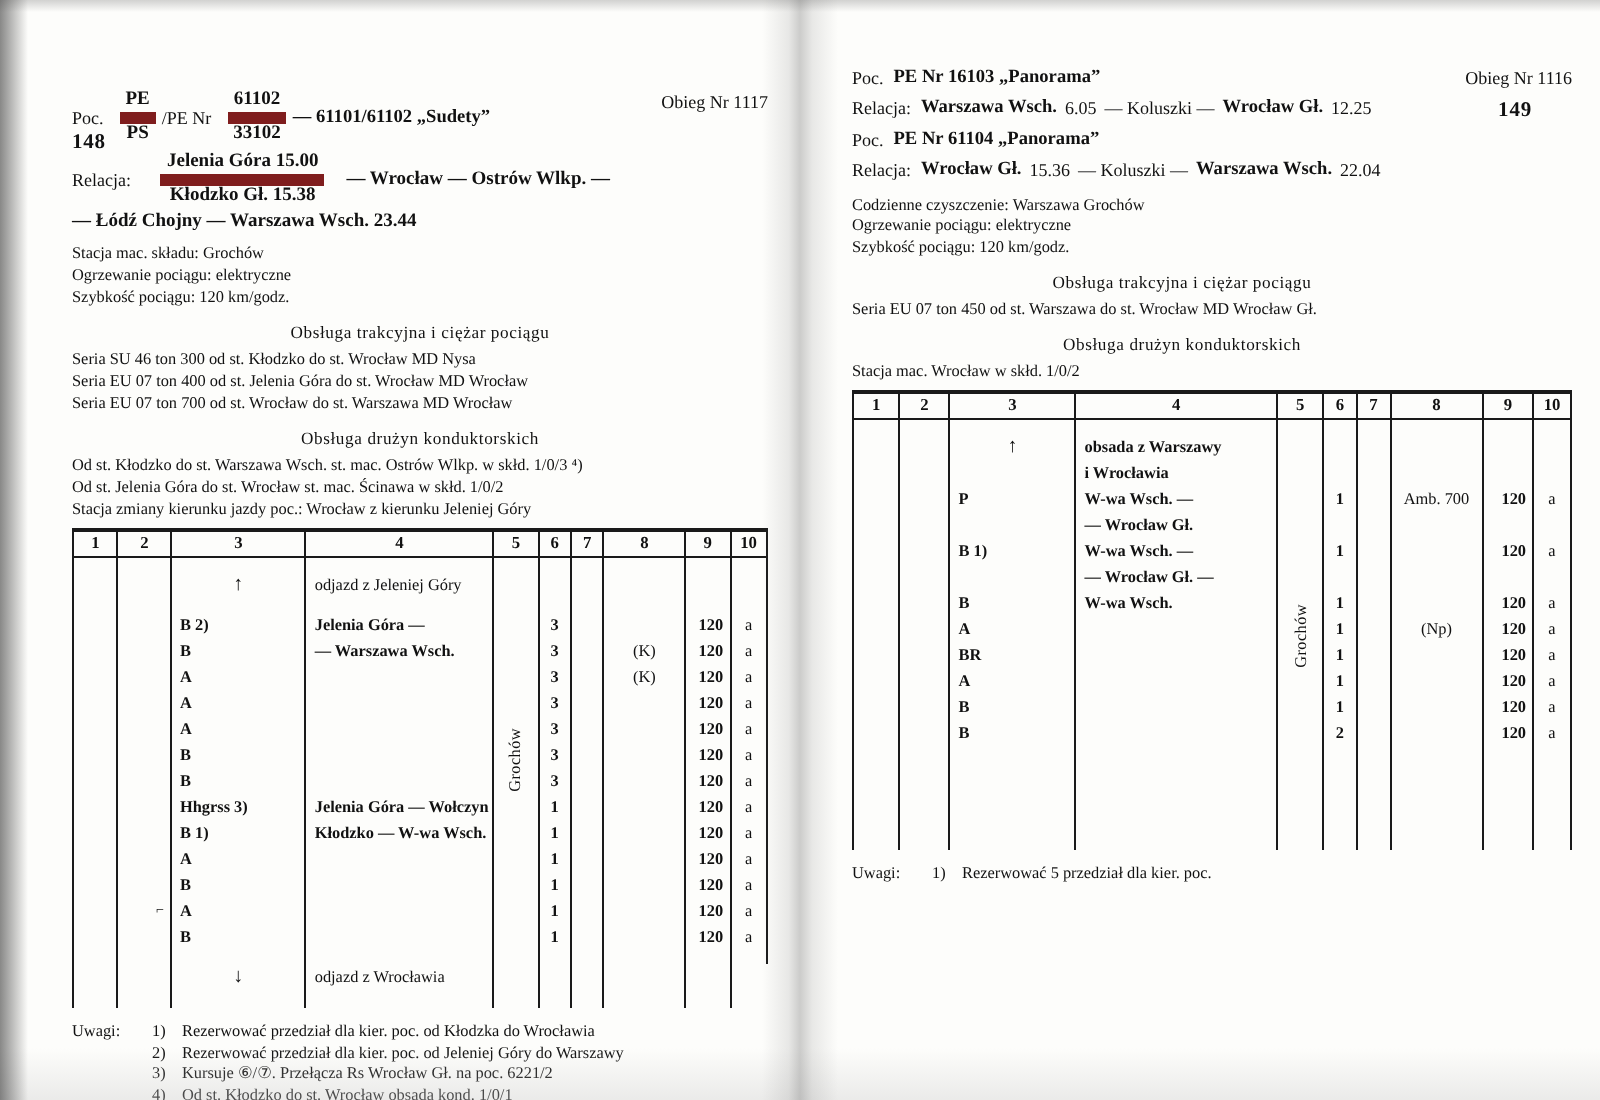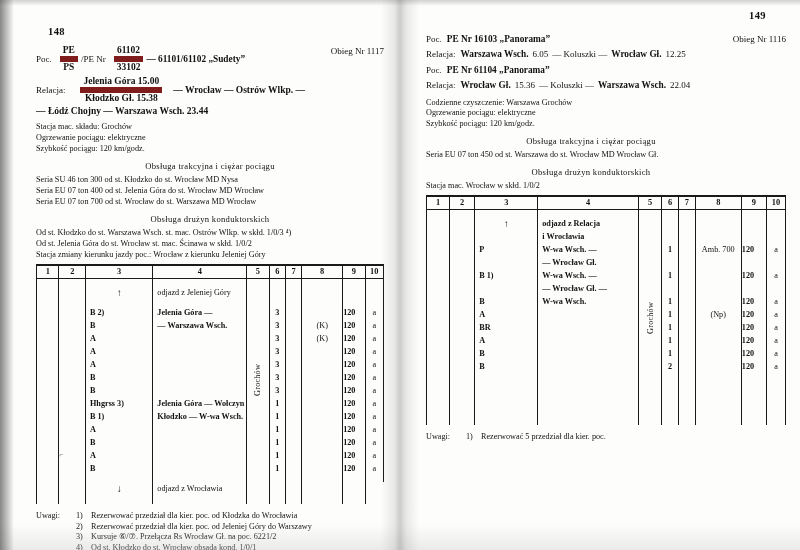--- a/index.html
+++ b/index.html
@@ -68,22 +68,23 @@
     background: transparent;
   }
   .page-left  { left: 0;   width: 400px; }
   .page-right { left: 400px; width: 400px; }
 
   .folio {
     position: absolute;
     font-size: 10.5px;
     font-weight: bold;
     letter-spacing: 0.4px;
-  }
-  .folio-left  { left: 48px;  top: 26px; }
+    margin-top: 40px;
+  }
+  .folio-left  { left: 36px;  top: 26px; }
   .folio-right { right: 34px; top: 10px; }
 
   .body {
     position: absolute;
     left: 36px;
     right: 16px;
     font-size: 8.4px;
     line-height: 1.28;
   }
   .page-right .body { left: 26px; right: 14px; }
@@ -179,21 +180,21 @@
     border-top: none;
     height: 13px;
     line-height: 13px;
   }
   table.tt tbody tr.spacer td { height: 7px; }
   table.tt tbody tr.tail td { height: 9px; }
   .lastrow td { border-bottom: 1px solid #1a1a1a; }
 
   .c-left  { text-align: left;  padding-left: 4px !important; }
   .c-ctr   { text-align: center; }
-  .c-rt    { padding-right: 3px !important; }
+  .c-rt    { text-align: right; padding-right: 3px !important; }
 
   .arrow { font-size: 10px; line-height: 13px; }
 
   .vert {
     writing-mode: vertical-rl;
     transform: rotate(180deg);
     font-size: 8.2px;
     letter-spacing: 0.2px;
     white-space: nowrap;
   }
@@ -642,21 +643,21 @@
             <td></td>
               <td></td>
             <td></td>
               <td></td>
             <td></td>
           </tr>
           <tr>
             <td></td>
             <td></td>
             <td class="c-ctr arrow">↑</td>
-            <td class="c-left cell4 b">odjazd z Relacja</td>
+            <td class="c-left cell4 b">obsada z Warszawy</td>
             <td></td>
             <td></td>
             <td></td>
             <td></td>
             <td></td>
           </tr>
           <tr>
             <td></td>
             <td></td>
             <td></td>

